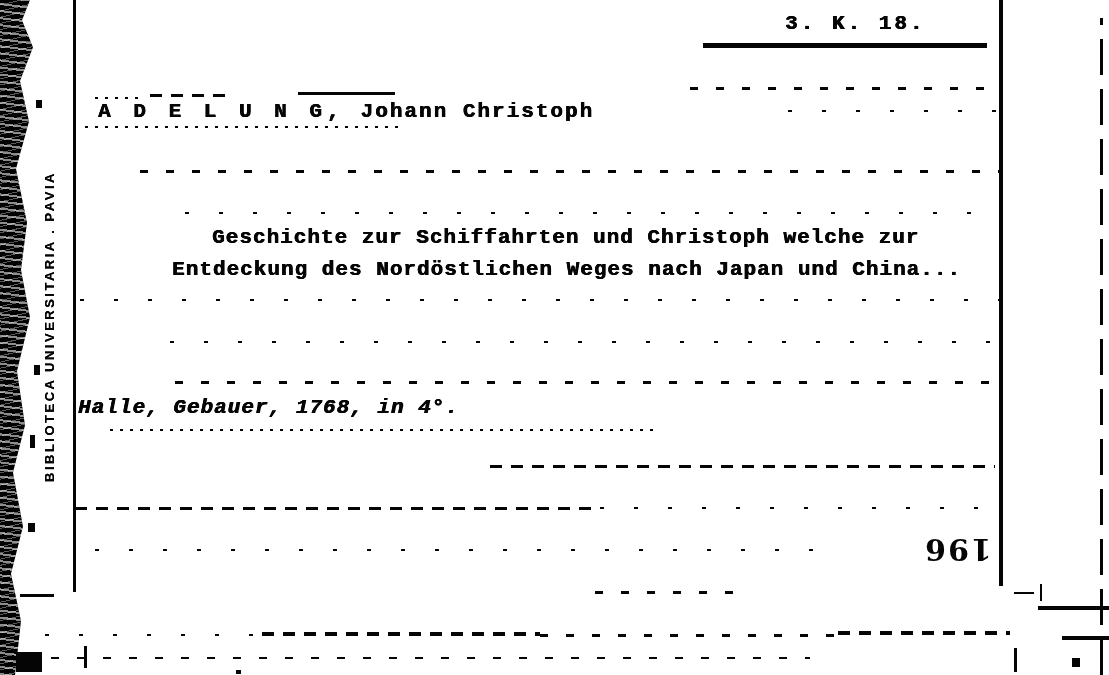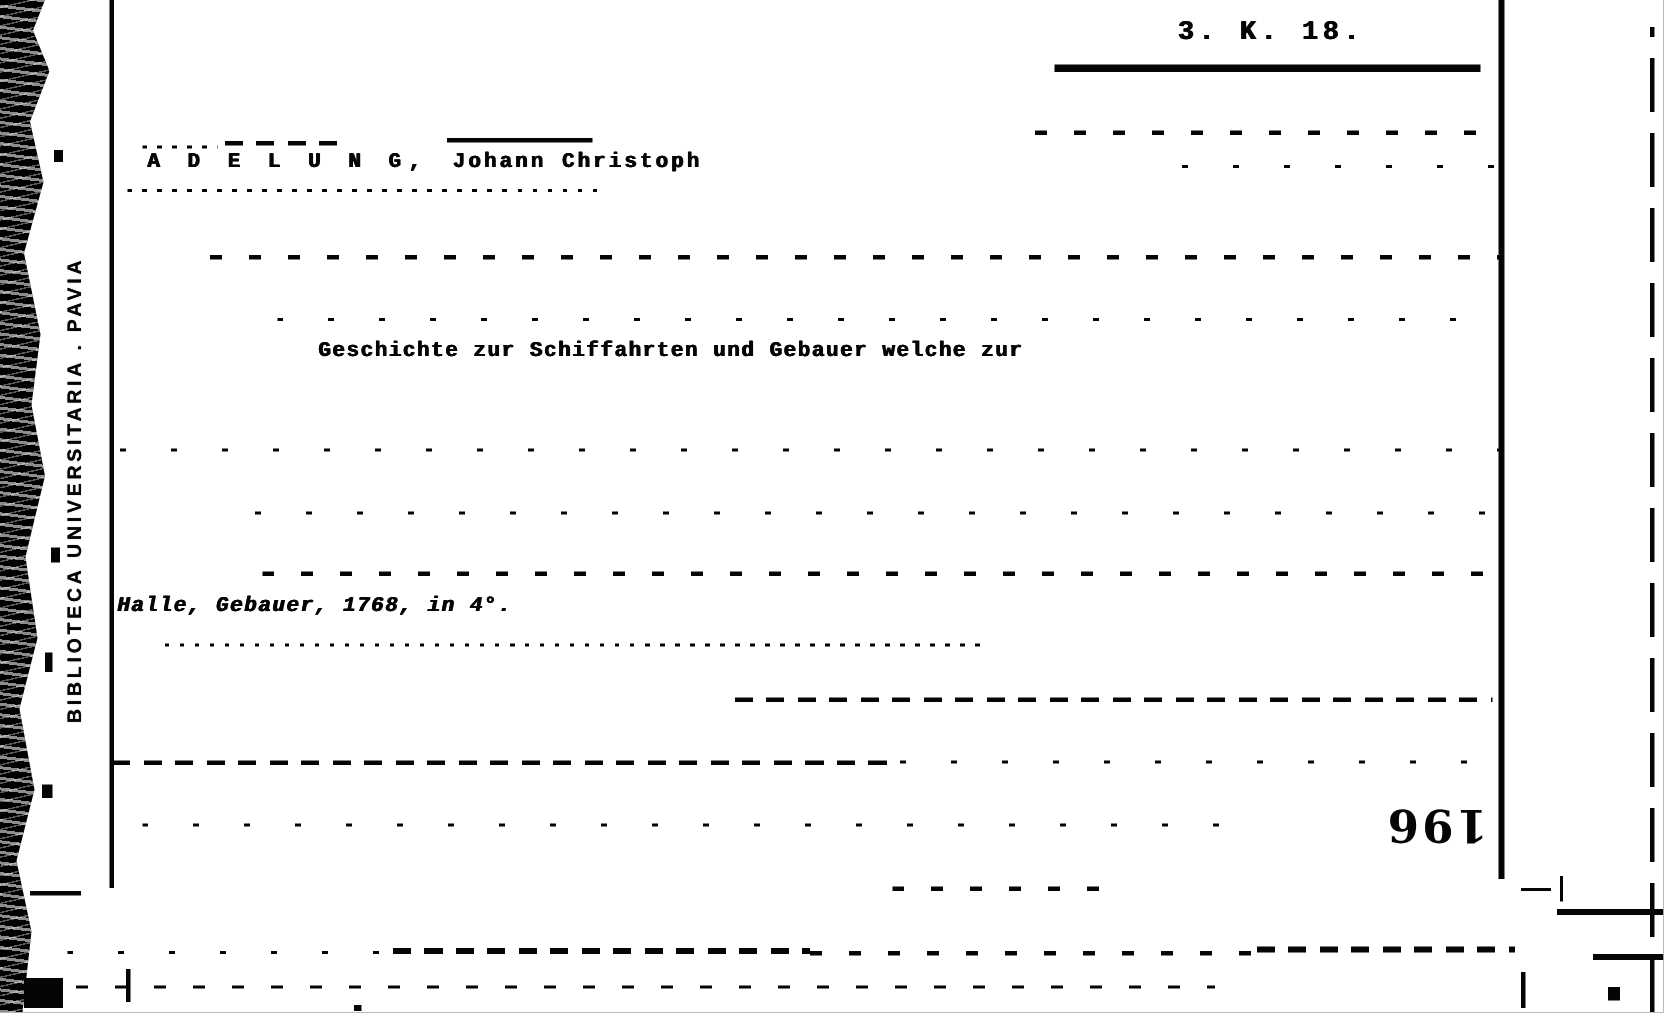--- a/index.html
+++ b/index.html
@@ -8,26 +8,26 @@
     width:1109px;height:675px;
     background:#ffffff;
     overflow:hidden;
     font-family:"Liberation Mono","DejaVu Sans Mono",monospace;
     color:#050505;
   }
   
   .tw{
     position:absolute;
     font-weight:bold;
-    font-size:14px;
+    font-size:21px;
     letter-spacing:1px;
     white-space:nowrap;
     text-shadow:0.6px 0 0 #050505, 0 0 0.4px #050505;
   }
-  .call{font-size:18px;letter-spacing:3px;}
+  .call{font-size:21px;letter-spacing:3px;}
   .surname{letter-spacing:5px;}
   .forename{margin-left:16px;letter-spacing:2px;}
   
   .hl{position:absolute;height:3px;}
   .solid{background:#050505;}
   .d1{background:repeating-linear-gradient(90deg,#050505 0 12px,transparent 12px 21px);}
   .d2{background:repeating-linear-gradient(90deg,#050505 0 8px,transparent 8px 26px);}
   .d3{height:2px;background:repeating-linear-gradient(90deg,#050505 0 4px,transparent 4px 34px);}
   .dot{height:2px;background:repeating-linear-gradient(90deg,#050505 0 3px,transparent 3px 10px);}
   .vl{position:absolute;background:#050505;}
@@ -90,21 +90,22 @@
   <div class="hl d1" style="left:150px;top:94px;width:80px;height:3px;"></div>
   <div class="hl solid" style="left:298px;top:92px;width:97px;height:3px;"></div>
   <div class="tw" style="left:98px;top:100px;">
     <span class="surname">A D E L U N G,</span><span class="forename">Johann Christoph</span>
   </div>
   <div class="hl dot" style="left:85px;top:126px;width:315px;"></div>
 
   <div class="hl d2" style="left:140px;top:170px;width:860px;"></div>
   <div class="hl d3" style="left:185px;top:212px;width:815px;"></div>
 
-  <div class="tw" style="left:212px;top:226px;">Geschichte zur Schiffahrten und Gebauer welche zur</div>
+  <div class="tw" style="left:212px;top:226px;">Geschichte zur Schiffahrten und Christoph welche zur</div>
+  <div class="tw" style="left:172px;top:258px;">Entdeckung des Nordöstlichen Weges nach Japan und China...</div>
 
   <div class="hl d3" style="left:80px;top:299px;width:920px;"></div>
   <div class="hl d3" style="left:170px;top:341px;width:830px;"></div>
   <div class="hl d2" style="left:175px;top:381px;width:825px;"></div>
 
   <div class="tw" style="left:78px;top:396px;font-style:italic;">Halle, Gebauer, 1768, in 4°.</div>
   <div class="hl dot" style="left:110px;top:429px;width:550px;"></div>
 
   <div class="hl d1" style="left:490px;top:465px;width:505px;"></div>
   <div class="hl d1" style="left:75px;top:507px;width:520px;"></div>

